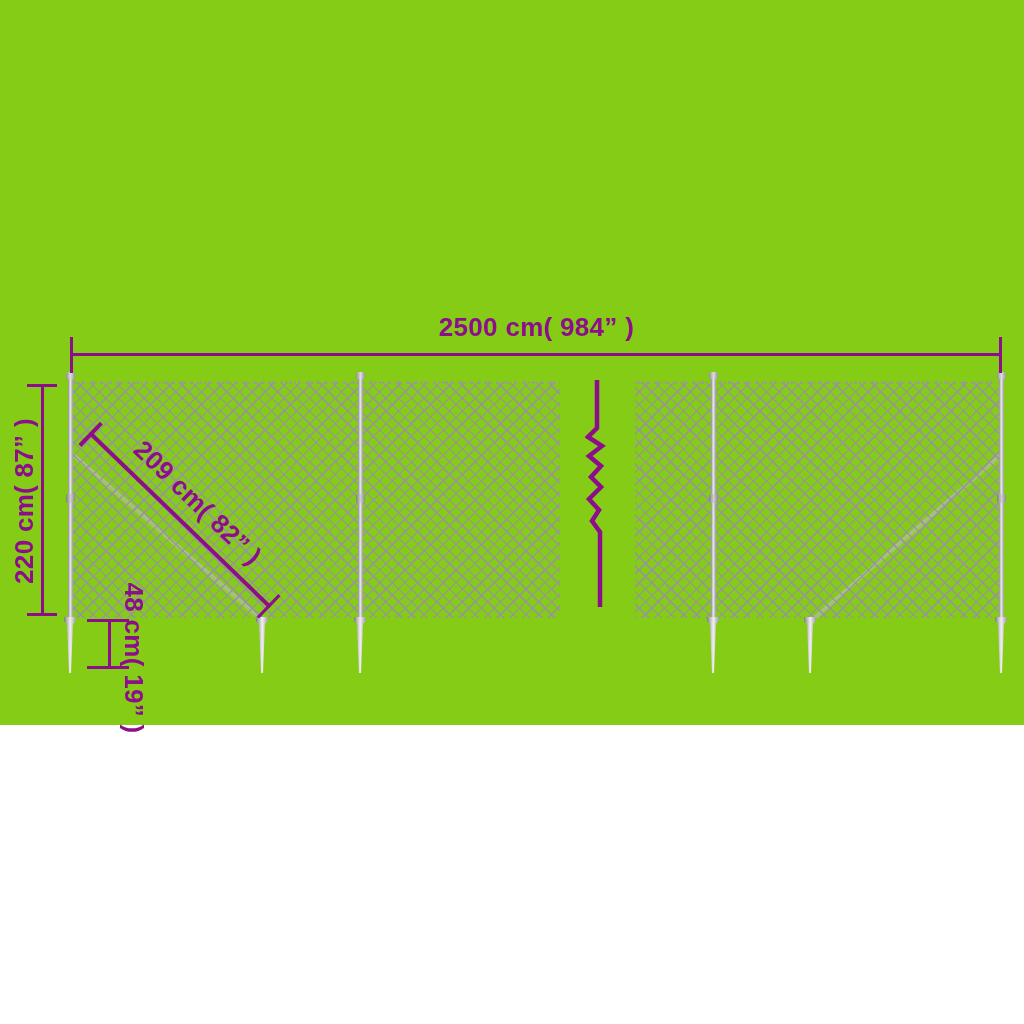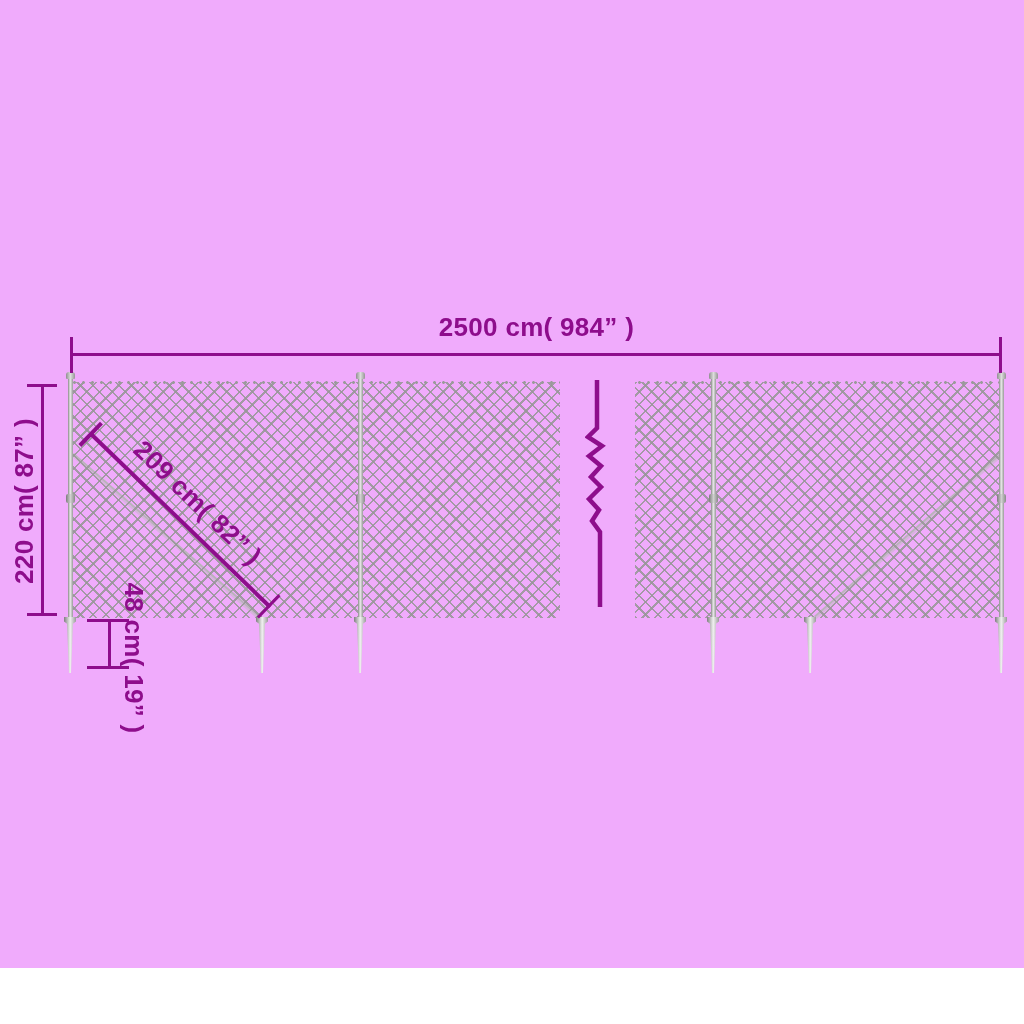--- a/index.html
+++ b/index.html
@@ -4,22 +4,22 @@
 <style>
   html, body { margin: 0; padding: 0; }
   body {
     width: 1024px; height: 1024px;
     background: #ffffff;
     font-family: "Liberation Sans", sans-serif;
     overflow: hidden;
   }
   .canvas {
     position: relative;
-    width: 1024px; height: 968px;
-    background: #f0abfc;
+    width: 1024px; height: 725px;
+    background: #84cc16;
   }
   
   .dim { position: absolute; background: #8E0D8C; }
   .dim-label {
     position: absolute;
     color: #8E0D8C;
     font-size: 26px;
     font-weight: bold;
     letter-spacing: 0.3px;
     text-align: center;

